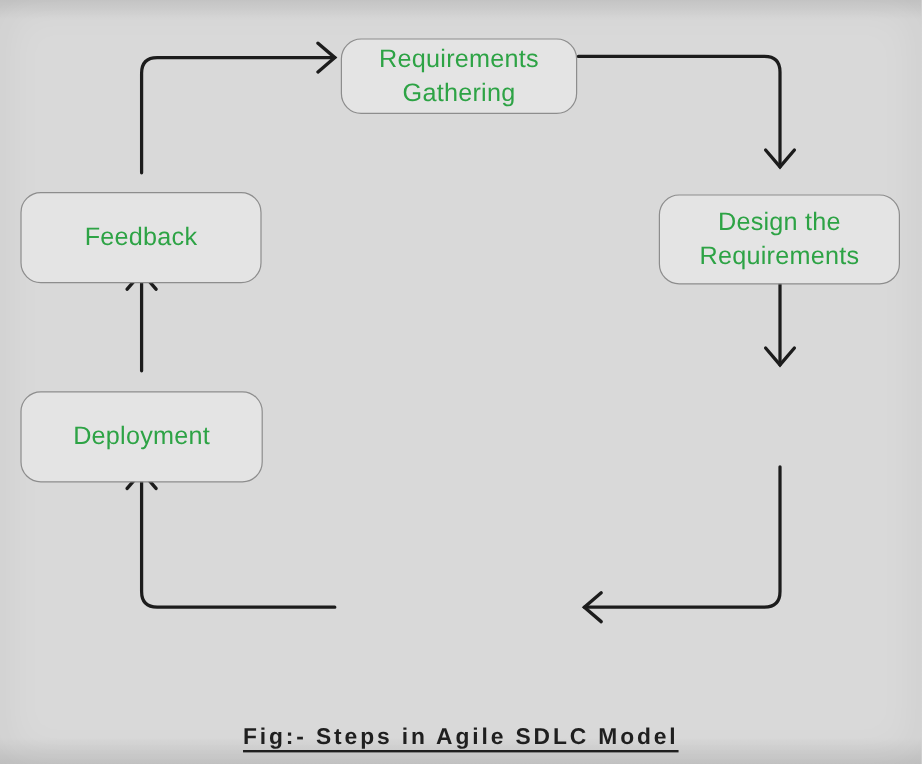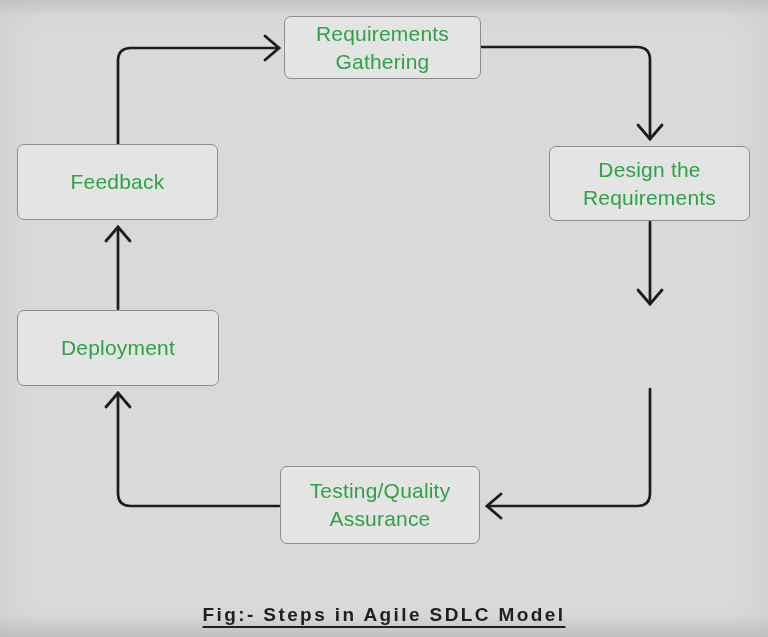--- a/index.html
+++ b/index.html
@@ -14,25 +14,26 @@
     height: 637px;
     overflow: hidden;
     background: linear-gradient(#c9c9c9 0%, #d9d9d9 2.5%, #d9d9d9 96.5%, #c6c6c6 100%);
     box-shadow: inset 0 0 40px rgba(0,0,0,0.06);
   }
   .node {
     position: absolute;
     box-sizing: border-box;
     background: #e4e4e4;
     border: 1.6px solid #8d8d8d;
-    border-radius: 7px;
+    border-radius: 17px;
     display: flex;
     align-items: center;
     justify-content: center;
     text-align: center;
+    margin-top: 16px;
   }
   .node-label {
     color: #2da345;
     font-size: 21px;
     line-height: 1.32;
     white-space: pre-line;
     letter-spacing: 0.2px;
   }
   
   .n-requirements { left: 284px; top: 16px;  width: 197px; height: 63px; }
@@ -90,24 +91,20 @@
     <span class="node-label">Requirements
 Gathering</span>
   </div>
 
   <div class="node n-design">
     <span class="node-label">Design the
 Requirements</span>
   </div>
 
 
-  <div class="node n-testing">
-    <span class="node-label">Testing/Quality
-Assurance</span>
-  </div>
 
   <div class="node n-deployment">
     <span class="node-label">Deployment</span>
   </div>
 
   <div class="node n-feedback">
     <span class="node-label">Feedback</span>
   </div>
 
   <div class="caption">Fig:- Steps in Agile SDLC Model</div>

